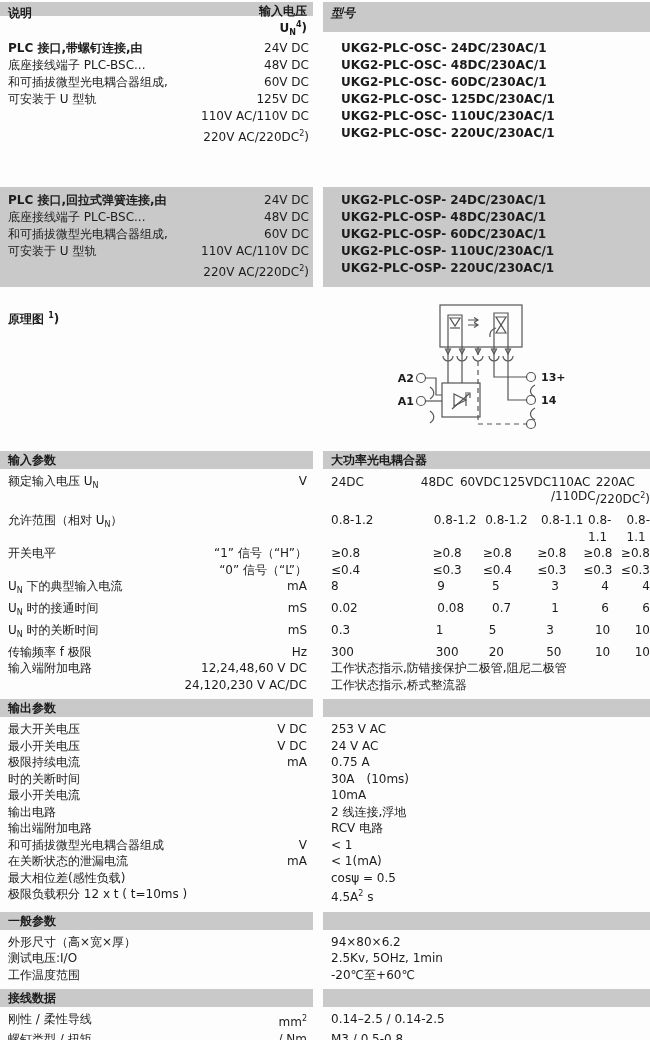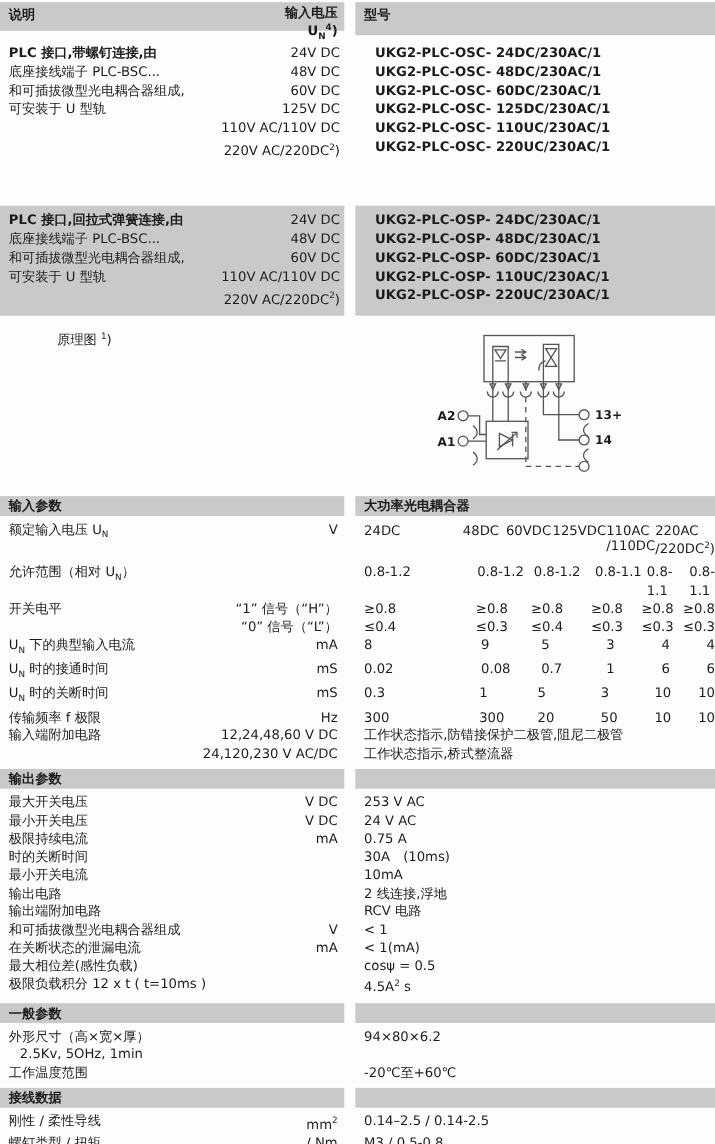--- a/index.html
+++ b/index.html
@@ -8,35 +8,35 @@
     font-family:"DejaVu Sans","Liberation Sans",sans-serif;
     font-size:12px;color:#1c1c1c;-webkit-font-smoothing:antialiased;
   }
   .page{width:650px;padding-top:2px;}
   .cols{display:flex;}
   .lcol{width:313px;flex:0 0 313px;}
   .gap{width:10px;flex:0 0 10px;}
   .rcol{flex:1;min-width:0;}
   .bar{background:#c9c9c9;}
   
-  .hdr .lcol{position:relative;height:26px;padding:3px 0 0 0;box-sizing:border-box;}
+  .hdr .lcol{position:relative;height:14px;padding:3px 0 0 0;box-sizing:border-box;}
   .hdr .lcol .t{font-weight:bold;padding-left:8px;}
   .hdr .hv{position:absolute;top:3px;right:6px;text-align:right;line-height:13px;font-weight:bold;}
-  .hdr .rcol{height:30px;padding:3px 0 0 8px;box-sizing:border-box;font-weight:bold;}
+  .hdr .rcol{height:30px;padding:3px 0 0 8px;box-sizing:border-box;font-weight:bold;font-style:italic;}
   
   .blk{margin-top:8px;}
   .blk .lcol{display:flex;line-height:17px;}
   .blk .desc{flex:1;padding-left:8px;}
   .blk .desc div:first-child{font-weight:bold;}
   .blk .volts{width:130px;text-align:right;padding-right:4px;}
   .blk .rcol{padding-left:18px;font-weight:bold;line-height:17px;}
   .blk.gray .lcol,.blk.gray .rcol{background:#c9c9c9;padding-top:5px;padding-bottom:6px;margin-top:33px;}
   
   .schem{position:relative;height:150px;margin-top:8px;}
-  .schem .title{position:absolute;left:8px;top:6px;font-weight:normal;margin-left:44px;}
+  .schem .title{position:absolute;left:8px;top:16px;font-weight:bold;}
   .schem svg{position:absolute;left:360px;top:2px;}
   
   .secbar{margin-top:6px;}
   .secbar .lcol,.secbar .rcol{height:18px;line-height:18px;font-weight:bold;box-sizing:border-box;}
   .secbar .lcol{padding-left:8px;}
   .secbar .rcol{padding-left:8px;}
   
   .row{display:flex;line-height:16.5px;}
   .row .left{width:313px;flex:0 0 313px;display:flex;}
   .row .lbl{padding-left:8px;}
@@ -436,20 +436,24 @@
   </div>
   <div class="sp4"></div>
   <div class="row">
       <div class="left">
         <div class="lbl">外形尺寸（高×宽×厚）</div>
         <div class="mid"></div>
       </div>
       <div class="rt">94×80×6.2</div>
     </div>
   <div class="row">
+      <div class="left">
+        <div class="lbl">测试电压:I/O</div>
+        <div class="mid"></div>
+      </div>
       <div class="rt">2.5Kv, 5OHz, 1min</div>
     </div>
   <div class="row">
       <div class="left">
         <div class="lbl">工作温度范围</div>
         <div class="mid"></div>
       </div>
       <div class="rt">-20℃至+60℃</div>
     </div>
 

